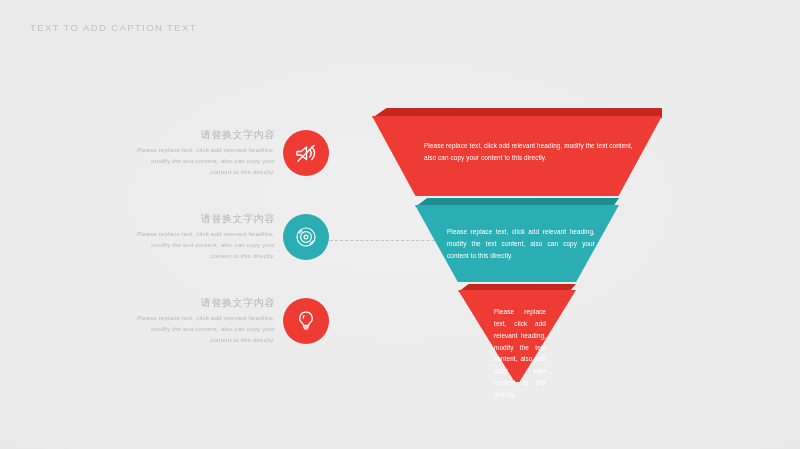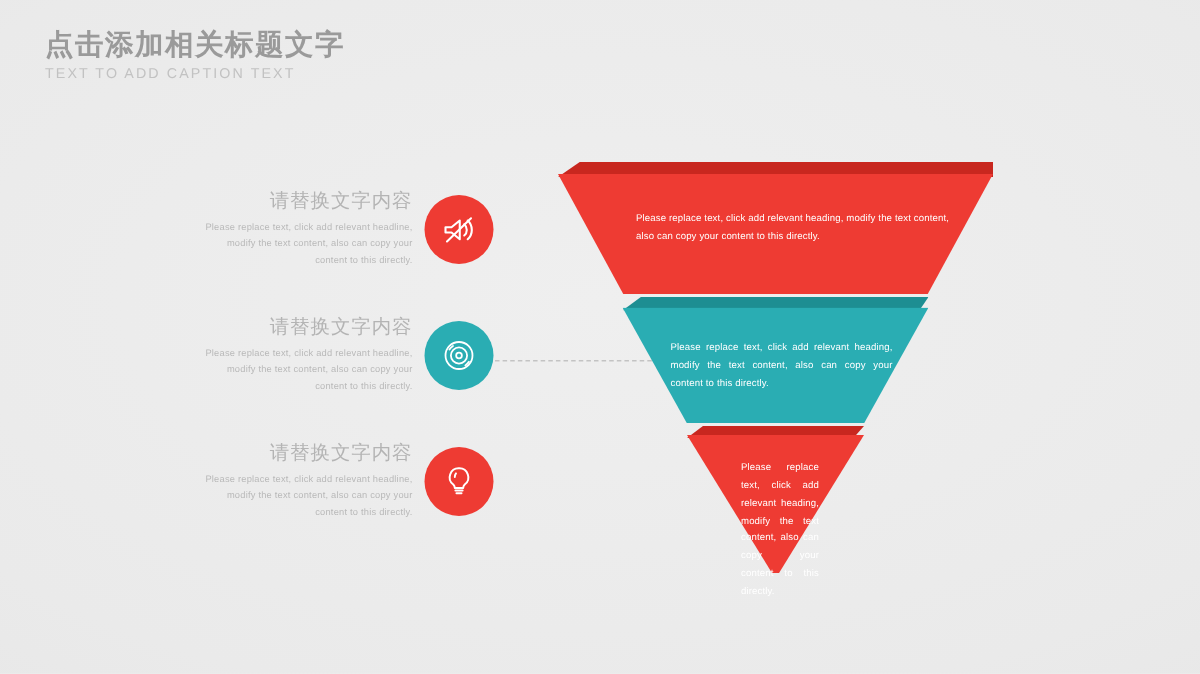--- a/index.html
+++ b/index.html
@@ -62,21 +62,21 @@
   .info-row.r1 { top: 0px; }
   .info-row.r2 { top: 84px; }
   .info-row.r3 { top: 168px; }
 
   .info-text {
     width: 145px;
     text-align: right;
     padding-right: 8px;
   }
   .info-heading {
-    font-size: 13px;
+    font-size: 10px;
     color: #b4b4b4;
     letter-spacing: 0.6px;
     line-height: 1.3;
     margin-bottom: 4px;
     white-space: nowrap;
     font-family: Liberation Serif, serif;
   }
   .info-body {
     font-size: 6.2px;
     color: #b9b9b9;
@@ -165,21 +165,20 @@
   .t1 { left: 52px; top: 32px; width: 216px; text-align: left; }
   .t2 { left: 32px; top: 28px; width: 148px; text-align: justify; }
   .t3 { left: 36px; top: 22px; width: 52px; text-align: justify; }
 </style>
 </head>
 <body>
 
 <div class="slide">
 
   <div class="header">
-    <div class="header-title">点击添加相关标题文字</div>
     <div class="header-sub">TEXT TO ADD CAPTION TEXT</div>
   </div>
 
   <div class="left-col">
 
     <div class="info-row r1">
       <div class="info-text">
         <div class="info-heading">请替换文字内容</div>
         <div class="info-body">Please replace text, click add relevant headline, modify the text content, also can copy your content to this directly.</div>
       </div>

